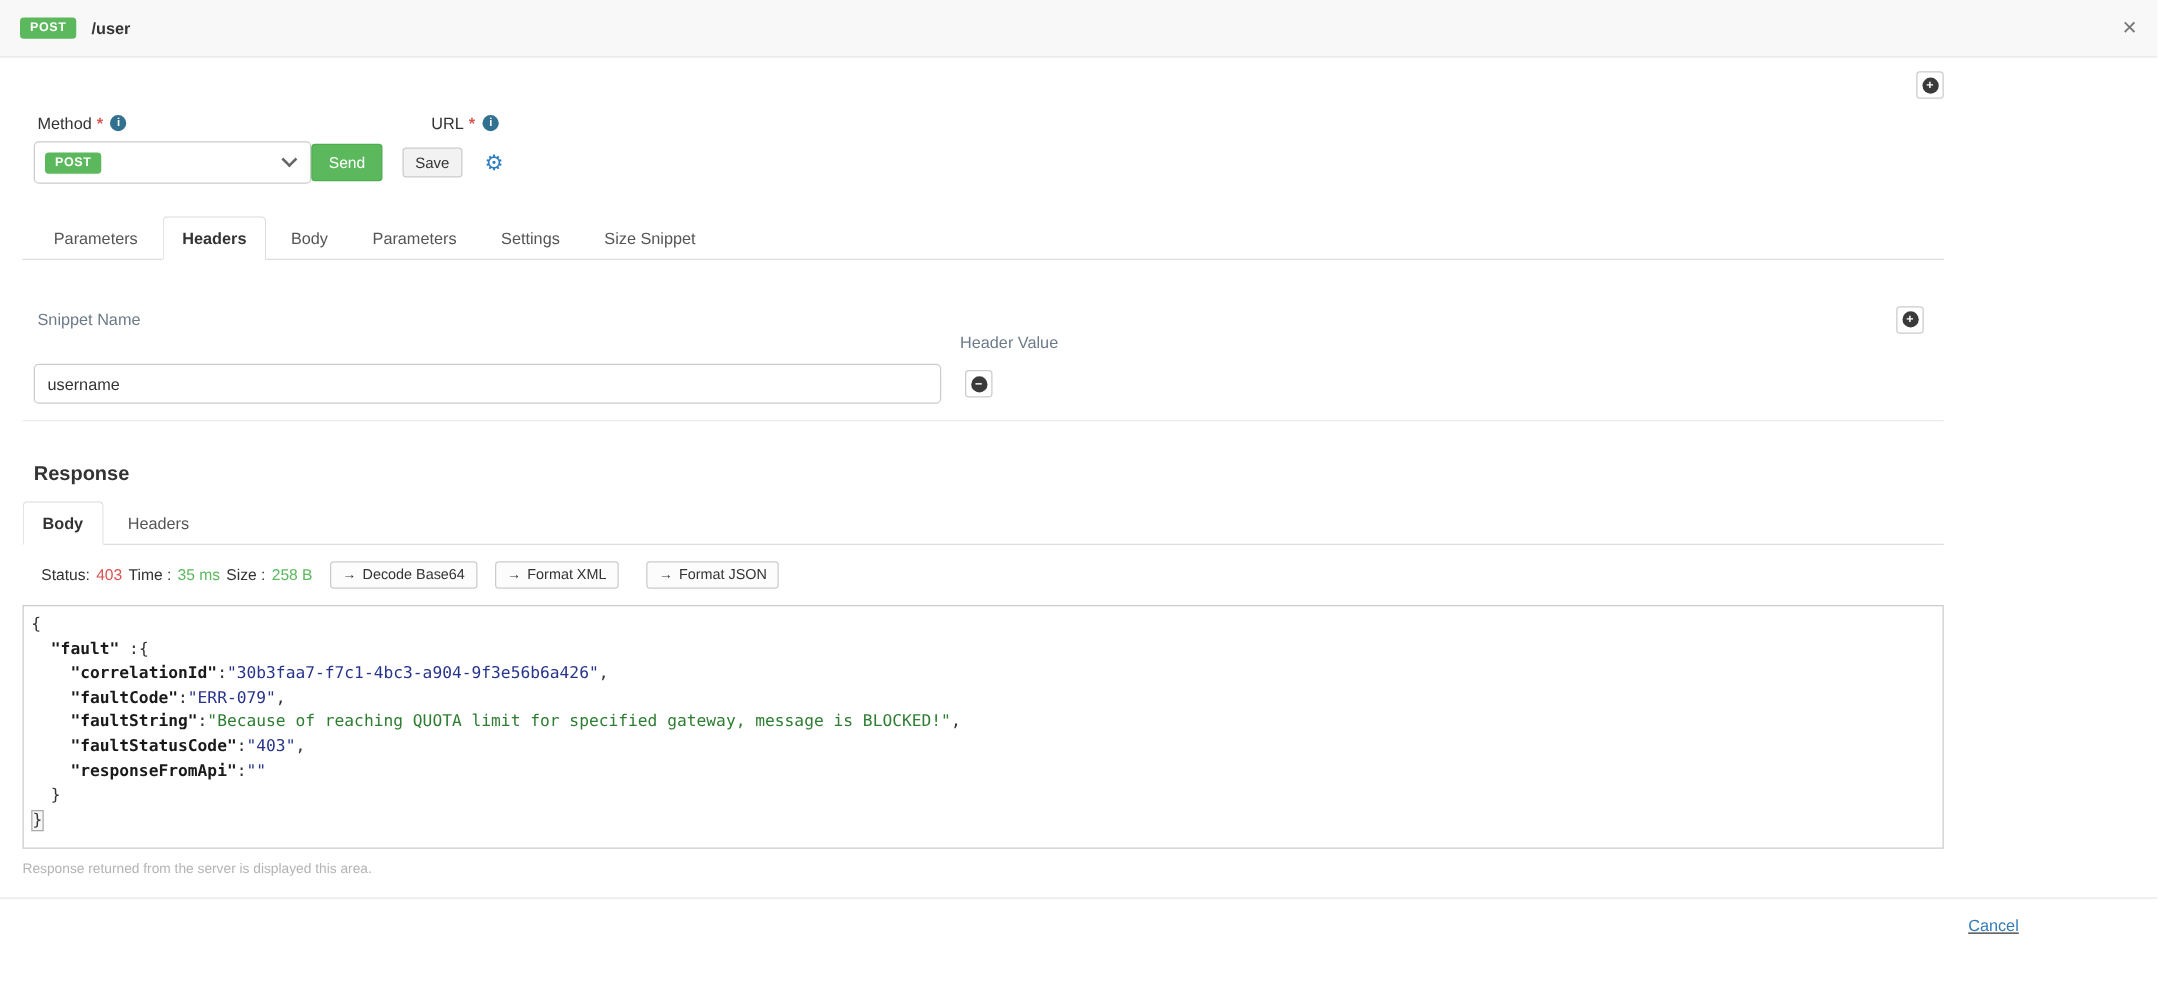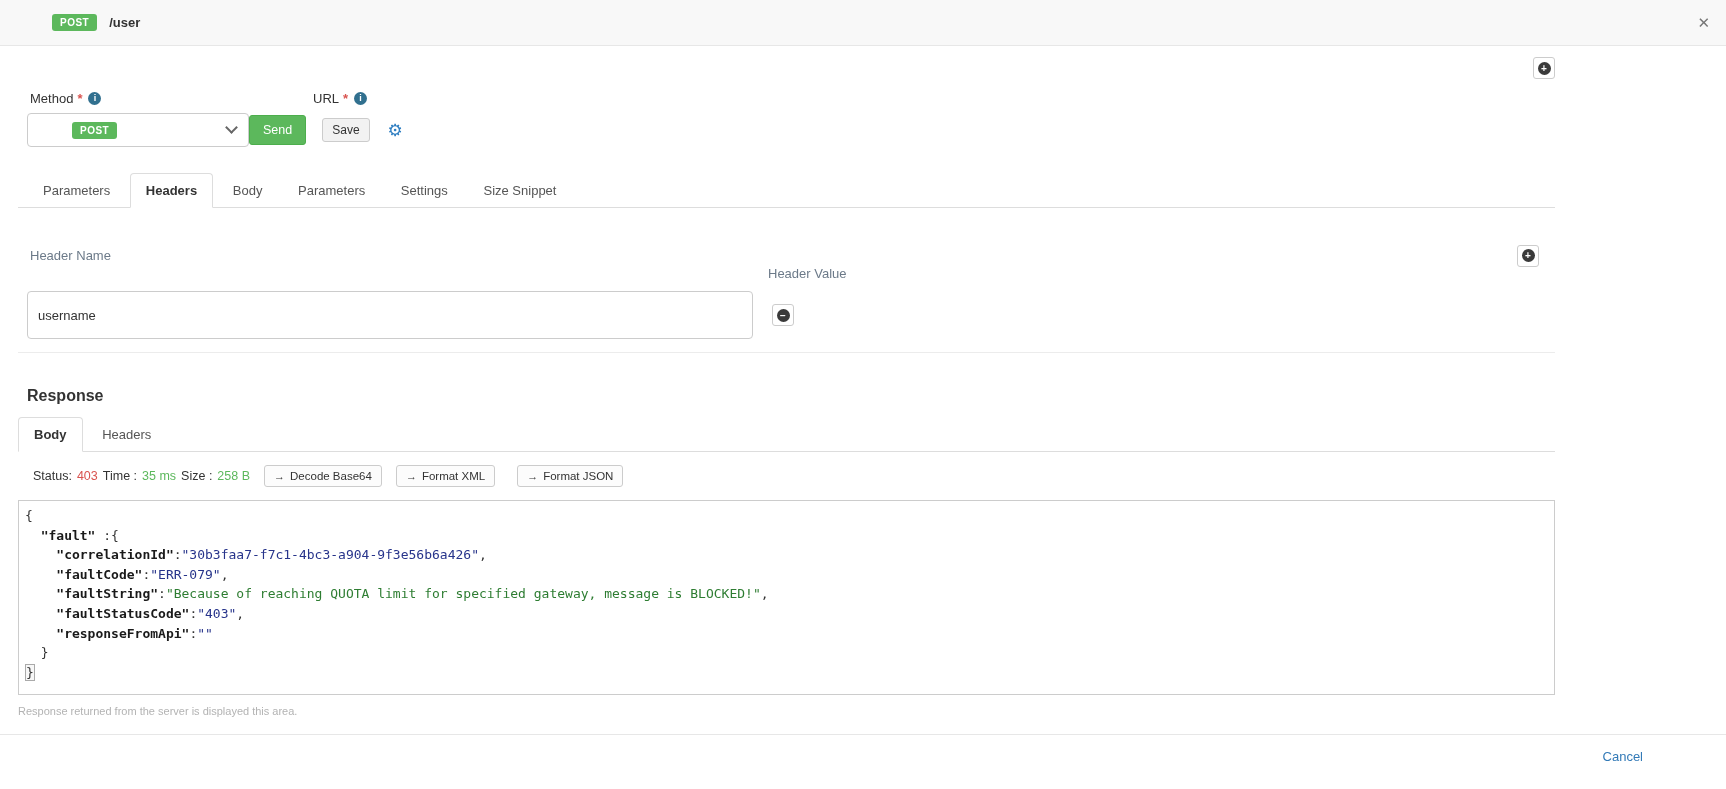--- a/index.html
+++ b/index.html
@@ -1,31 +1,31 @@
 <!DOCTYPE html>
 <html><head>
 <meta charset="utf-8">
 <style>
   * { margin:0; padding:0; box-sizing:border-box; }
   html,body { width:1726px; height:789px; background:#ffffff; font-family:"Liberation Sans", sans-serif; font-size:13px; color:#333; overflow:hidden; }
 
   
   .topbar { height:46px; background:#f8f8f8; border-bottom:1px solid #e7e7e7; display:flex; align-items:center; padding:0 16px; }
-  .badge-post { background:#5cb85c; color:#fff; font-size:10px; font-weight:bold; padding:3px 8px; border-radius:3px; letter-spacing:.5px;margin-left:36px; }
+  .badge-post { background:#5cb85c; color:#fff; font-size:10px; font-weight:bold; padding:3px 8px; border-radius:3px; letter-spacing:.5px; }
   .endpoint-path { margin-left:12px; font-weight:bold; font-size:13px; color:#333; }
   .close-x { margin-left:auto; color:#777; font-size:15px; cursor:pointer; line-height:1; }
 
   
   .content { width:1555px; padding-left:18px; }
 
   .addbar { display:flex; justify-content:flex-end; margin-top:11px; }
   .icon-btn { width:22px; height:22px; border:1px solid #ccc; border-radius:3px; background:#fff; display:flex; align-items:center; justify-content:center; cursor:pointer; }
   .circle-glyph { display:inline-block; width:13px; height:13px; border-radius:50%; background:#3a3a3a; color:#fff; font-size:10px; line-height:13px; text-align:center; font-weight:bold; }
 
-  .labels-row { display:flex; margin-top:12px; padding-left:12px; font-size:13px; color:#333; align-items:center; }
+  .labels-row { display:flex; margin-top:12px; padding-left:12px; font-size:13px; color:#333; align-items:center;gap:32px; }
   .label-group { display:flex; align-items:center; gap:4px; }
   .label-method { width:283px; }
   .req-star { color:#d9534f; font-weight:bold; }
   .info-icon { display:inline-block; width:13px; height:13px; border-radius:50%; background:#31708f; color:#fff; font-size:9px; line-height:13px; text-align:center; font-weight:bold; margin-left:2px; }
 
   .fields-row { display:flex; align-items:center; margin-top:7px; padding-left:9px; }
   .method-select { width:222px; height:34px; border:1px solid #ccc; border-radius:4px; background:#fff; display:flex; align-items:center; padding:0 12px 0 8px; cursor:pointer; }
   .chevron-down { width:9px; height:9px; border-right:2px solid #666; border-bottom:2px solid #666; transform:rotate(45deg); margin-left:auto; margin-top:-5px; }
   .url-input { margin-left:73px; width:960px; height:33px; border:1px solid #ccc; border-radius:4px; padding:0 10px; font-size:13px; color:#333; font-family:"Liberation Sans", sans-serif; }
   .btn-send { background:#5cb85c; border:1px solid #4cae4c; color:#fff; border-radius:3px; padding:7px 13px; font-size:12.5px; cursor:pointer; font-family:"Liberation Sans", sans-serif; }
@@ -38,21 +38,21 @@
   .tab { display:inline-block; padding:9px 15px; font-size:13px; color:#555; margin-bottom:-1px; cursor:pointer; border:1px solid transparent; }
   .tab.active { background:#fff; border:1px solid #ddd; border-bottom-color:#fff; border-radius:4px 4px 0 0; font-weight:bold; color:#333; }
 
   
   .col-labels { display:flex; align-items:center; margin-top:22px; padding-left:12px; }
   .col-label { font-size:13px; color:#6c7a89; }
   .col-name { width:738px; }
   .col-value { flex:1;margin-top:36px; }
   .col-labels .icon-btn { margin-right:16px; }
   .hdr-row { display:flex; align-items:center; margin-top:10px; padding-left:9px; }
-  .hdr-input { width:726px; height:48px; border:1px solid #ccc; border-radius:4px; padding:0 10px; font-size:13px; color:#333; font-family:"Liberation Sans", sans-serif; }
+  .hdr-input { width:726px; height:32px; border:1px solid #ccc; border-radius:4px; padding:0 10px; font-size:13px; color:#333; font-family:"Liberation Sans", sans-serif; }
   .hdr-input.val { margin-left:15px; }
   .hdr-row .icon-btn { margin-left:19px; }
   .section-divider { border:none; border-top:1px solid #ececec; margin-top:13px; }
 
   
   .response-title { margin-top:34px; padding-left:9px; font-size:16px; font-weight:bold; color:#333; }
   .status-row { display:flex; align-items:center; margin-top:13px; padding-left:15px; font-size:12.5px; color:#333; }
   .status-row .v { margin:0 5px; }
   .v.red { color:#d9534f; }
   .v.green { color:#5cb85c; }
@@ -67,21 +67,21 @@
   .t-p { color:#333; }
   .t-k { color:#1a1a1a; font-weight:bold; }
   .t-b { color:#27348b; }
   .t-g { color:#2e7d32; }
   .t-m { color:#333; border:1px solid #aaa; background:#f7f7f7; }
 
   .resp-note { margin-top:10px; color:#b3b3b3; font-size:11px; }
 
   
   .footer-divider { border:none; border-top:1px solid #e7e7e7; margin-top:17px; width:1726px; }
-  .footer-actions { text-align:right; padding-right:83px; margin-top:14px; }
+  .footer-actions { text-align:right; padding-right:111px; margin-top:14px;text-decoration:underline; }
   .cancel-link { color:#337ab7; font-size:13px; cursor:pointer; text-decoration:none; }
 </style>
 </head>
 <body>
 
 <div class="topbar">
   <span class="badge-post">POST</span>
   <span class="endpoint-path">/user</span>
   <span class="close-x">✕</span>
 </div>
@@ -120,21 +120,21 @@
   <div class="tabs">
     <span class="tab">Parameters</span>
     <span class="tab active">Headers</span>
     <span class="tab">Body</span>
     <span class="tab">Parameters</span>
     <span class="tab">Settings</span>
     <span class="tab">Size Snippet</span>
   </div>
 
   <div class="col-labels">
-    <span class="col-label col-name">Header Name</span>
+    <span class="col-label col-name">Snippet Name</span>
     <span class="col-label col-value">Header Value</span>
     <button class="icon-btn">
       <span class="circle-glyph">+</span>
     </button>
   </div>
   <div class="hdr-row">
     <input class="hdr-input" type="text" value="username" style="">
     <button class="icon-btn">
       <span class="circle-glyph">−</span>
     </button>

